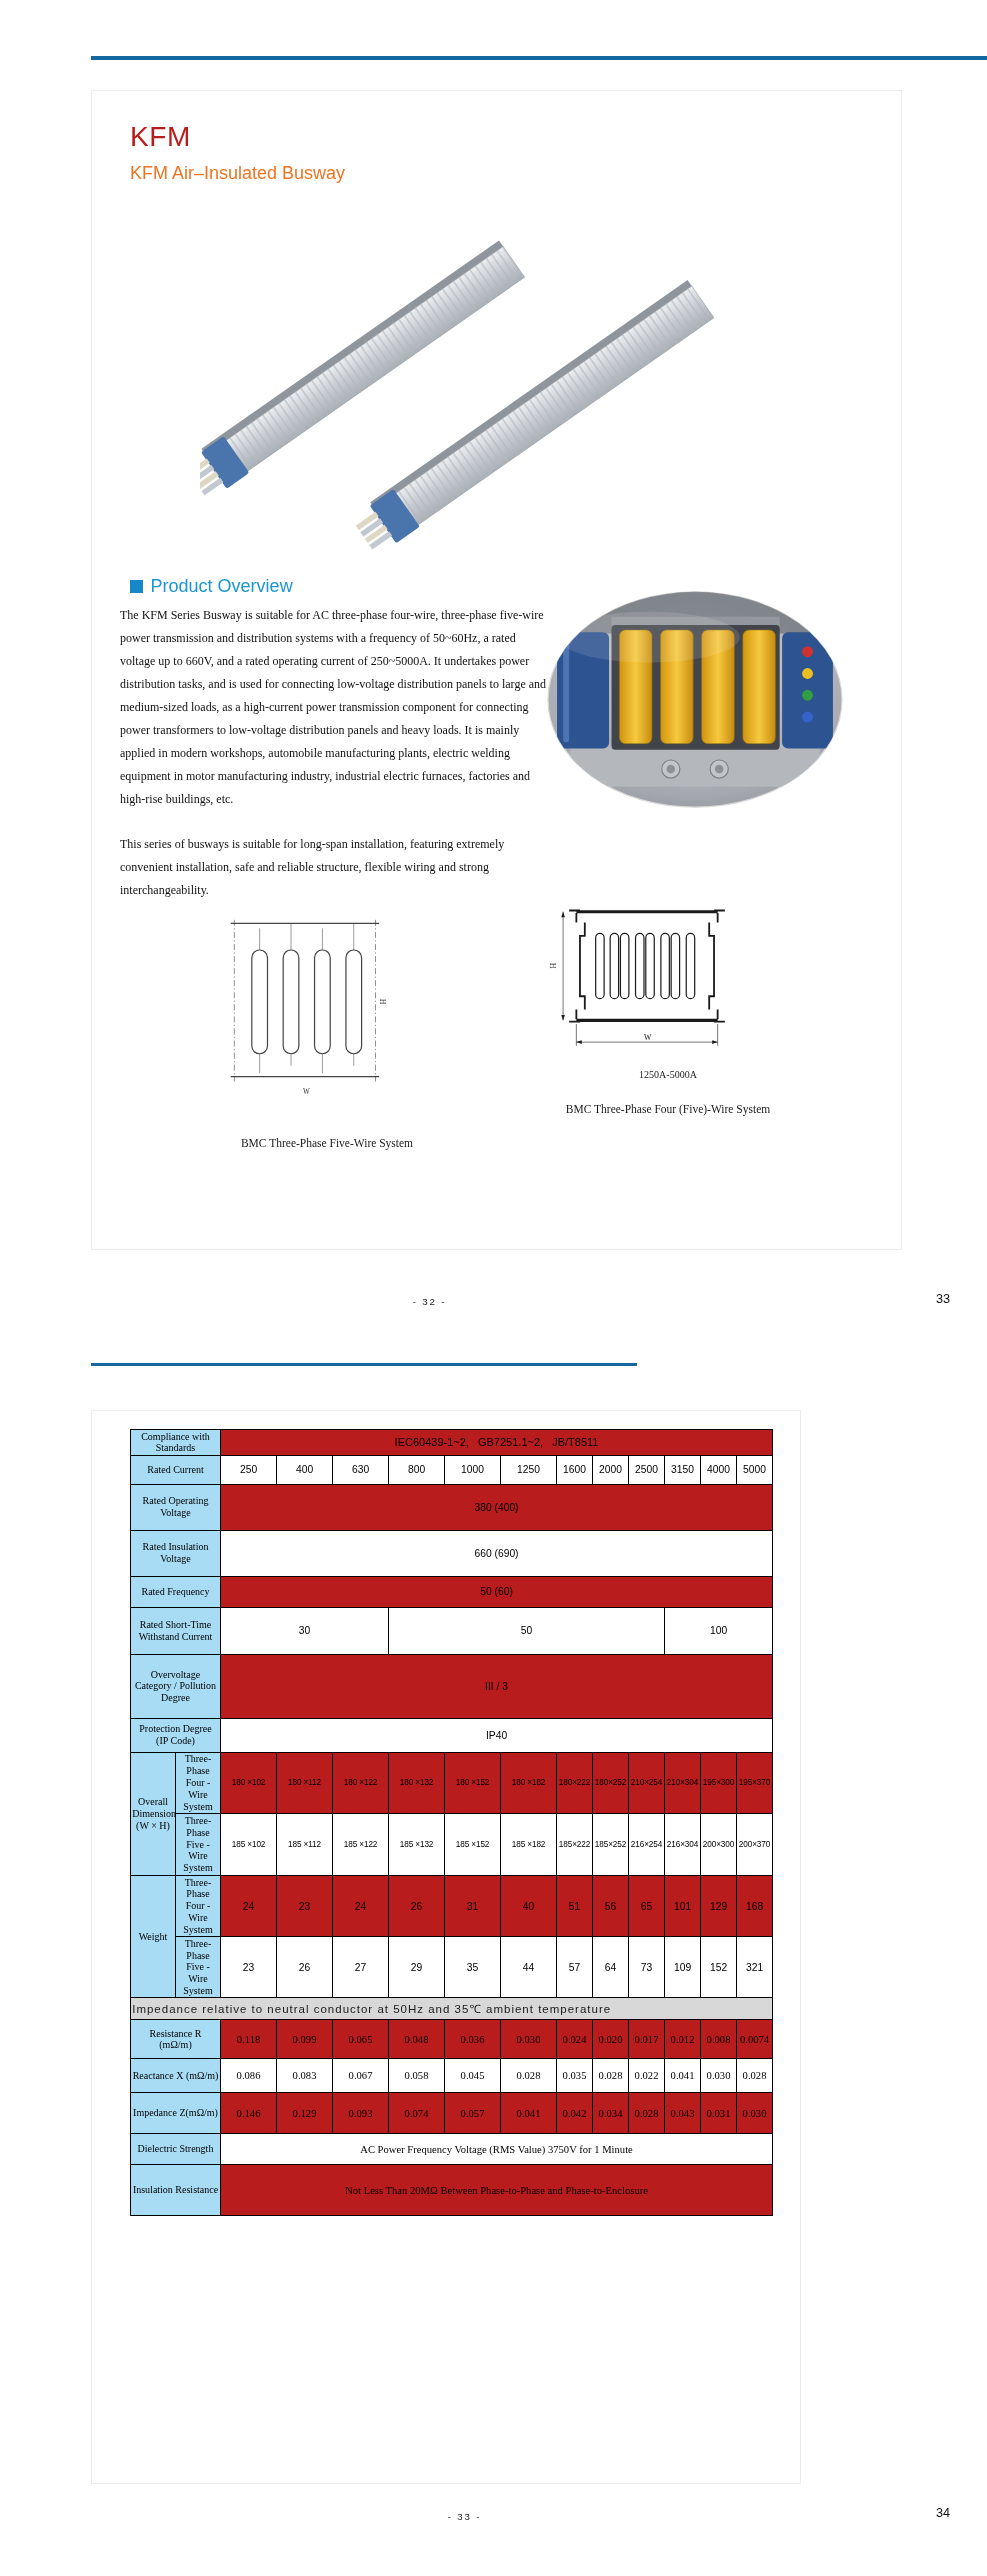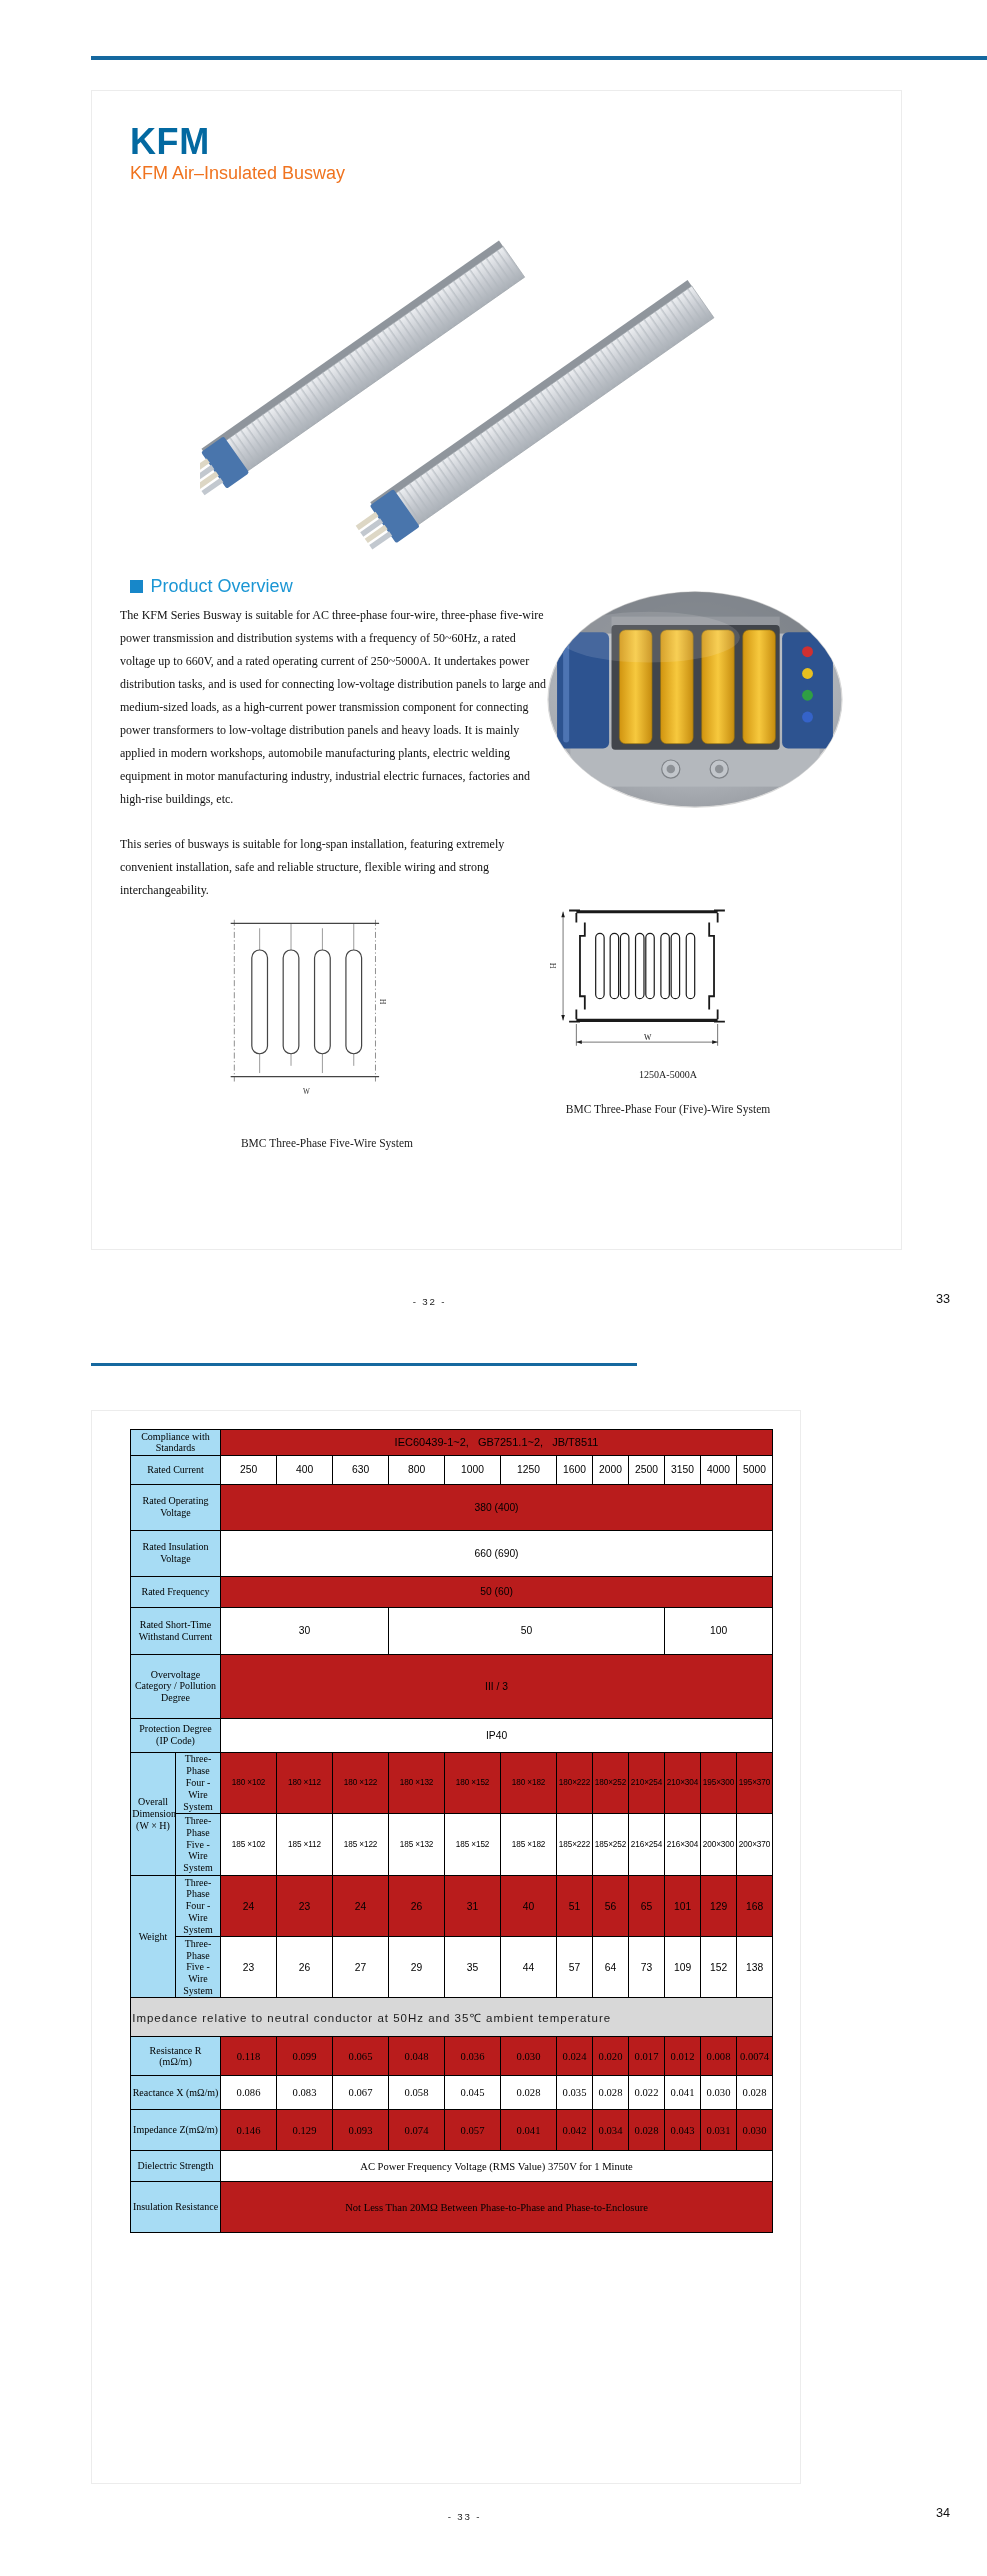--- a/index.html
+++ b/index.html
@@ -7,21 +7,21 @@
           font-family:"Liberation Sans",sans-serif;color:#111;}
   .abs{position:absolute;}
 
   
   .accent{background:#15689f;}
 
   
   .page-panel{background:#ffffff;border:0.6px solid #ececec;}
 
   
-  .kfm-title{font-size:36px;font-weight:700;color:#0369a1;letter-spacing:0.6px;}
+  .kfm-title{font-size:28px;font-weight:400;color:#b91c1c;letter-spacing:0.6px;}
   .kfm-sub{font-size:18px;font-weight:400;color:#f0731f;}
   .ov-head{font-size:18px;color:#1b96d4;display:flex;align-items:center;gap:7.9px;}
   .ov-bullet{width:12.7px;height:12.7px;background:#1787c9;display:inline-block;}
   .body-text{font-family:"Liberation Serif",serif;font-size:12px;line-height:23px;color:#101010;width:428px;text-align:left;}
   .cap{font-family:"Liberation Serif",serif;font-size:11.5px;color:#1a1a1a;text-align:center;}
   .cap-big{font-family:"Liberation Serif",serif;font-size:10px;color:#1a1a1a;text-align:center;}
 
   
   .foot-c{font-size:9.7px;color:#222;text-align:center;letter-spacing:1.8px;}
   .foot-n{font-size:12.7px;color:#111;font-weight:500;}
@@ -321,23 +321,23 @@
           <td class="val" colspan="1">26</td>
           <td class="val" colspan="1">27</td>
           <td class="val" colspan="1">29</td>
           <td class="val" colspan="1">35</td>
           <td class="val" colspan="1">44</td>
           <td class="val" colspan="1">57</td>
           <td class="val" colspan="1">64</td>
           <td class="val" colspan="1">73</td>
           <td class="val" colspan="1">109</td>
           <td class="val" colspan="1">152</td>
-          <td class="val" colspan="1">138</td>
-        </tr>
-        <tr style="height: 39px; border-radius: 11px;">
+          <td class="val" colspan="1">321</td>
+        </tr>
+        <tr style="height: 22px; border-radius: 11px;">
           <td class="imp-head" colspan="14">Impedance relative to neutral conductor at 50Hz and 35℃ ambient temperature</td>
         </tr>
         <tr style="height: 39px;">
           <td class="lbl" colspan="2">Resistance R (mΩ/m)</td>
           <td class="val gray serifv" colspan="1">0.118</td>
           <td class="val gray serifv" colspan="1">0.099</td>
           <td class="val gray serifv" colspan="1">0.065</td>
           <td class="val gray serifv" colspan="1">0.048</td>
           <td class="val gray serifv" colspan="1">0.036</td>
           <td class="val gray serifv" colspan="1">0.030</td>

